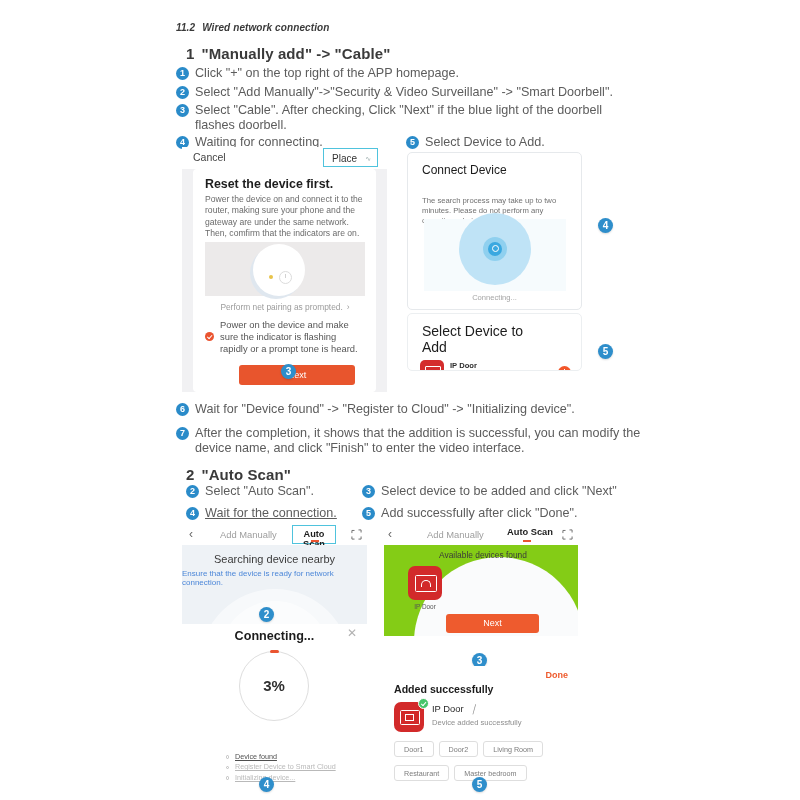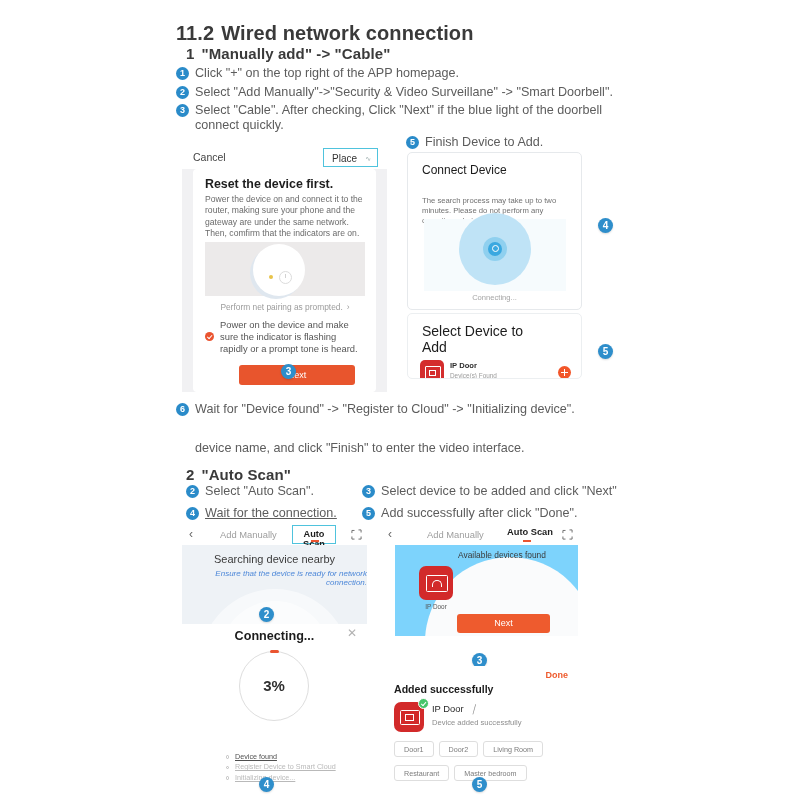--- a/index.html
+++ b/index.html
@@ -11,21 +11,21 @@
     position:relative;
     overflow:hidden;
   }
   .page{position:absolute;left:0;top:0;width:800px;height:800px;}
 
   
   .h-sec{
     position:absolute;font-weight:bold;color:#3a3a3a;
     letter-spacing:.1px;white-space:nowrap;
   }
-  #h112{left:176px;top:22px;font-size:20px;}
+  #h112{left:176px;top:22px;font-size:10px;font-style:italic;}
   #h112 .num{margin-right:7px;}
   #h1man{left:186px;top:45px;font-size:15px;}
   #h1man .num{margin-right:7px;}
   #h2auto{left:186px;top:466px;font-size:15px;}
   #h2auto .num{margin-right:7px;}
 
   
   .step{
     position:absolute;font-size:12.6px;color:#5c5c5c;
     line-height:15.5px;
@@ -119,21 +119,21 @@
   #shotB .r3{
     position:absolute;left:64px;top:23px;width:14px;height:14px;border-radius:50%;background:#3aa8e0;
   }
   #shotB .r3:after{
     content:"";position:absolute;left:3.5px;top:3px;width:5px;height:5px;border-radius:50%;
     border:1.2px solid #fff;
   }
   #shotB .conn{position:absolute;left:0;top:140px;width:100%;text-align:center;font-size:7.6px;color:#a5a5a5;}
 
   
-  #shotC{left:407px;top:313px;width:175px;height:66px;background:#fff;
+  #shotC{left:407px;top:313px;width:175px;height:58px;background:#fff;
          border:1px solid #eceff1;border-radius:5px;box-sizing:border-box;}
   #shotC .ttl{position:absolute;left:14px;top:9px;width:120px;font-size:14px;line-height:16px;color:#1c1c1c;}
   #shotC .devrow{position:absolute;left:12px;top:46px;width:155px;height:24px;}
   #shotC .ico{
     position:absolute;left:0;top:0;width:24px;height:24px;border-radius:5px;background:#d42d2d;
   }
   #shotC .ico .scr{
     position:absolute;left:5px;top:6px;width:14px;height:11px;border:1.2px solid #fff;border-radius:1px;
   }
   #shotC .ico .scr:after{
@@ -157,21 +157,21 @@
   #shotD .tman{position:absolute;left:38px;top:5px;font-size:9.4px;color:#9e9e9e;}
   #shotD .tauto{
     position:absolute;left:110px;top:1px;width:44px;height:19px;
     border:1.3px solid #4fc3dd;box-sizing:border-box;
   }
   #shotD .tauto .lb{position:absolute;left:0;top:3px;width:100%;text-align:center;font-size:9.2px;font-weight:bold;color:#1d1d1d;}
   #shotD .tauto .und{position:absolute;left:18px;top:14px;width:8px;height:1.6px;background:#ea5430;}
   #shotD .qr{position:absolute;right:5px;top:5px;width:11px;height:11px;}
   #shotD .srcharea{position:absolute;left:0;top:21px;width:100%;height:79px;background:#eef2f6;overflow:hidden;}
   #shotD .sttl{position:absolute;left:0;top:8px;width:100%;text-align:center;font-size:11px;color:#3b3b3b;}
-  #shotD .shint{position:absolute;left:0;top:24px;width:100%;text-align:right;font-size:8px;color:#4c87d8;font-style:italic;}
+  #shotD .shint{position:absolute;left:0;top:24px;width:100%;text-align:left;font-size:8px;color:#4c87d8;}
   #shotD .wave{position:absolute;border-radius:50%;background:#ffffff;opacity:.55;}
   #shotD .w1{left:18px;top:44px;width:150px;height:150px;}
   #shotD .w2{left:38px;top:56px;width:110px;height:110px;}
   #shotD .connttl{position:absolute;left:0;top:105px;width:100%;text-align:center;font-size:12.6px;font-weight:bold;color:#1c1c1c;}
   #shotD .xclose{position:absolute;right:10px;top:102px;font-size:12px;color:#b2b2b2;}
   #shotD .ring{
     position:absolute;left:57px;top:127px;width:70px;height:70px;border-radius:50%;
     border:1.4px solid #dedede;box-sizing:border-box;
   }
   #shotD .ringtip{position:absolute;left:30px;top:-2.5px;width:9px;height:3.4px;border-radius:2px;background:#ea5430;}
@@ -187,21 +187,21 @@
   #shotD .pitem.b{color:#b9b9b9;}
 
   
   #shotE{left:380px;top:524px;width:198px;height:112px;background:#fff;}
   #shotE .nav{position:absolute;left:0;top:0;width:100%;height:21px;background:#fff;}
   #shotE .back{position:absolute;left:8px;top:3px;font-size:12px;color:#666;}
   #shotE .tman{position:absolute;left:47px;top:5px;font-size:9.4px;color:#9e9e9e;}
   #shotE .tauto{position:absolute;left:127px;top:3px;font-size:9.3px;font-weight:bold;color:#1d1d1d;}
   #shotE .und{position:absolute;left:143px;top:16px;width:8px;height:1.6px;background:#ea5430;}
   #shotE .qr{position:absolute;right:5px;top:5px;width:11px;height:11px;}
-  #shotE .stage{position:absolute;left:15px;top:21px;width:100%;height:91px;background:#7dd3fc;overflow:hidden;padding-left:16px;}
+  #shotE .stage{position:absolute;left:4px;top:21px;width:100%;height:91px;background:#84cc16;overflow:hidden;}
   #shotE .halo{position:absolute;left:30px;top:12px;width:170px;height:170px;border-radius:50%;background:#fafbfc;}
   #shotE .found{position:absolute;left:0;top:5px;width:100%;text-align:center;font-size:8.4px;color:#3a3a3a;}
   #shotE .dvico{position:absolute;left:24px;top:21px;width:34px;height:34px;border-radius:7px;background:#d22a2a;}
   #shotE .dvico .scr{position:absolute;left:7px;top:9px;width:20px;height:15px;border:1.4px solid #fff;border-radius:1.5px;}
   #shotE .dvico .scr:after{
     content:"";position:absolute;left:5px;top:4px;width:8px;height:6px;border:1.2px solid #fff;border-bottom:0;border-radius:6px 6px 0 0;
   }
   #shotE .dvlbl{position:absolute;left:22px;top:58px;width:38px;text-align:center;font-size:6.4px;color:#555;}
   #shotE .nextbtn{
     position:absolute;left:62px;top:69px;width:93px;height:19px;border-radius:3px;
@@ -251,32 +251,38 @@
   </div>
 
   <div class="step" style="left:176px;top:85px;width:480px;">
     <span class="bdg">2</span><span class="steptxt">Select "Add Manually"-&gt;"Security &amp; Video Surveillane" -&gt; "Smart Doorbell".</span>
   </div>
 
   <div class="step" style="left:176px;top:103px;width:470px;">
     <span class="bdg">3</span><span class="steptxt">Select "Cable". After checking, Click "Next"  if the blue light of the doorbell</span>
   </div>
   <div class="step indent" style="left:176px;top:118px;width:470px;">
-    <span class="steptxt">connect quickly.</span>
-  </div>
-
+    <span class="steptxt">flashes doorbell.</span>
+  </div>
+
+  <div class="step" style="left:176px;top:135px;width:200px;">
+    <span class="bdg">4</span><span class="steptxt">Waiting for connecting.</span>
+  </div>
 
   <div class="step" style="left:406px;top:135px;width:220px;">
-    <span class="bdg">5</span><span class="steptxt">Finish Device to Add.</span>
+    <span class="bdg">5</span><span class="steptxt">Select Device to Add.</span>
   </div>
 
   <div class="step" style="left:176px;top:402px;width:480px;">
     <span class="bdg">6</span><span class="steptxt">Wait for "Device found" -&gt; "Register to Cloud" -&gt; "Initializing device".</span>
   </div>
 
+  <div class="step" style="left:176px;top:426px;width:490px;">
+    <span class="bdg">7</span><span class="steptxt">After the completion, it shows that the addition is successful, you can modify the</span>
+  </div>
   <div class="step indent" style="left:176px;top:441px;width:480px;">
     <span class="steptxt">device name, and click "Finish" to enter the video interface.</span>
   </div>
 
   <div class="h-sec" id="h2auto">
     <span class="num">2</span><span>"Auto Scan"</span>
   </div>
 
   <div class="step" style="left:186px;top:484px;width:180px;">
     <span class="bdg">2</span><span class="steptxt">Select "Auto Scan".</span>

